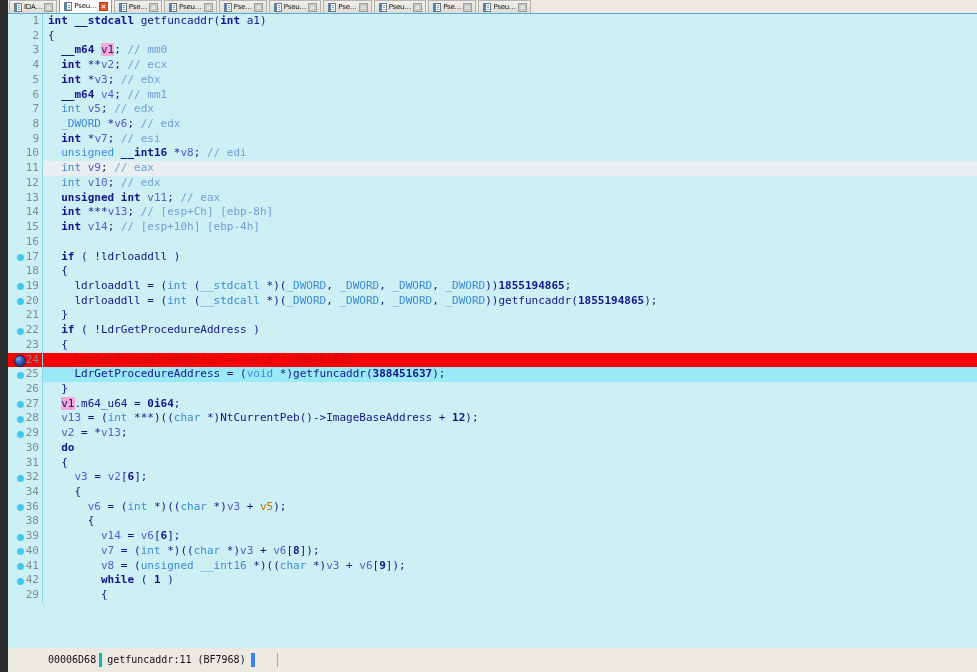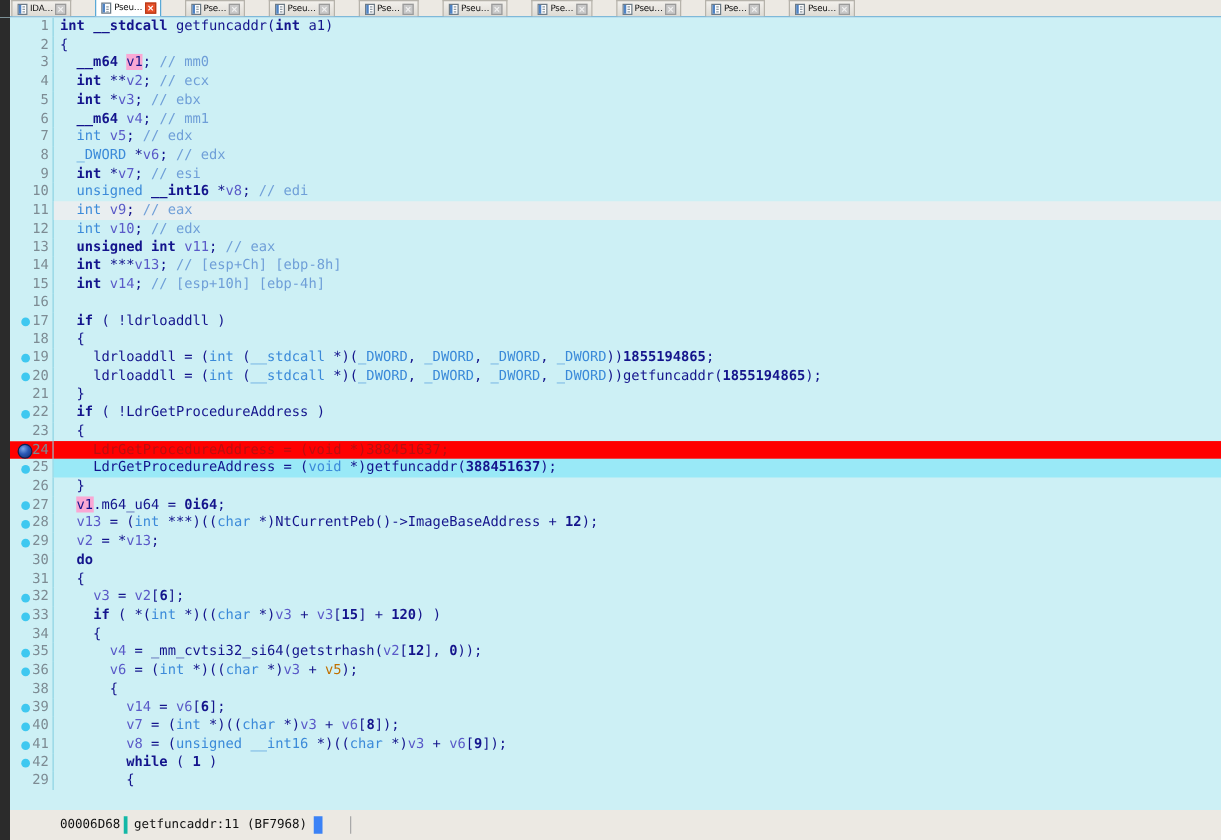--- a/index.html
+++ b/index.html
@@ -20,21 +20,21 @@
   }
   .tabbar::before{
     content:"";position:absolute;left:0;top:0;width:8px;height:14px;background:#2b2b2b;
   }
   .tab{
     position:relative;
     height:13px;
     display:flex;align-items:center;
     gap:2px;
     padding:0 3px 0 4px;
-    margin-right:19px;
+    margin-right:2px;
     background:linear-gradient(#f2f0ec,#dedbd4);
     border:1px solid #b6b3ab;
     border-bottom:none;
     box-sizing:border-box;
     font-family:"DejaVu Sans", sans-serif;
     font-size:7px;
     color:#111;
     white-space:nowrap;
     cursor:default;
   }
@@ -180,21 +180,21 @@
     content:"";position:absolute;left:0;top:0;width:8px;height:24px;background:#2b2b2b;
   }
   .stat-wrap{
     margin-left:45px;display:flex;align-items:center;height:14px;
     font-family:"DejaVu Sans Mono", monospace;font-size:10px;color:#111;
   }
   .stat-addr{
     padding:0 3px;border-right:3px solid #14b8a6;height:14px;line-height:14px;
   }
   .stat-name{
-    padding:0 5px;height:14px;line-height:14px;border-right:7px solid #3b82f6;
+    padding:0 5px;height:14px;line-height:14px;border-right:4px solid #3b82f6;
   }
   .stat-pad{width:22px;height:14px;border-right:1px solid #a9a9a9;}
 </style>
 </head>
 <body>
 
 <div id="app">
 
   <div class="tabbar" id="tabbar">
       <div class="tab first">
@@ -277,23 +277,21 @@
         <div class="row"><span class="lineno">23</span><span class="sep"></span><span class="code">  {</span></div>
         <div class="row hl-red"><span class="bpdot cur"></span><span class="lineno">24</span><span class="sep"></span><span class="code">    LdrGetProcedureAddress = (void *)388451637;</span></div>
         <div class="row hl-cyan"><span class="bpdot"></span><span class="lineno">25</span><span class="sep"></span><span class="code">    <span class="n">LdrGetProcedureAddress</span> = (<span class="t">void</span> *)<span class="f">getfuncaddr</span>(<span class="k">388451637</span>);</span></div>
         <div class="row"><span class="lineno">26</span><span class="sep"></span><span class="code">  }</span></div>
         <div class="row"><span class="bpdot"></span><span class="lineno">27</span><span class="sep"></span><span class="code">  <span class="hi">v1</span><span class="n">.m64_u64</span> = <span class="k">0i64</span>;</span></div>
         <div class="row"><span class="bpdot"></span><span class="lineno">28</span><span class="sep"></span><span class="code">  <span class="v">v13</span> = (<span class="t">int</span> ***)((<span class="t">char</span> *)<span class="f">NtCurrentPeb</span>()-&gt;<span class="f">ImageBaseAddress</span> + <span class="k">12</span>);</span></div>
         <div class="row"><span class="bpdot"></span><span class="lineno">29</span><span class="sep"></span><span class="code">  <span class="v">v2</span> = *<span class="v">v13</span>;</span></div>
         <div class="row"><span class="lineno">30</span><span class="sep"></span><span class="code">  <span class="k">do</span></span></div>
         <div class="row"><span class="lineno">31</span><span class="sep"></span><span class="code">  {</span></div>
         <div class="row"><span class="bpdot"></span><span class="lineno">32</span><span class="sep"></span><span class="code">    <span class="v">v3</span> = <span class="v">v2</span>[<span class="k">6</span>];</span></div>
-        <div class="row"><span class="bpdot"></span><span class="lineno">33</span><span class="sep"></span><span class="code">    <span class="k">if</span> ( *(<span class="t">int</span> *)((<span class="t">char</span> *)<span class="v">v3</span> + <span class="v">v3</span>[<span class="k">15</span>] + <span class="k">120</span>) )</span></div>
         <div class="row"><span class="lineno">34</span><span class="sep"></span><span class="code">    {</span></div>
-        <div class="row"><span class="bpdot"></span><span class="lineno">35</span><span class="sep"></span><span class="code">      <span class="v">v4</span> = <span class="f">_mm_cvtsi32_si64</span>(<span class="f">getstrhash</span>(<span class="v">v2</span>[<span class="k">12</span>], <span class="k">0</span>));</span></div>
         <div class="row"><span class="bpdot"></span><span class="lineno">36</span><span class="sep"></span><span class="code">      <span class="v">v6</span> = (<span class="t">int</span> *)((<span class="t">char</span> *)<span class="v">v3</span> + <span class="o">v5</span>);</span></div>
         <div class="row"><span class="lineno">38</span><span class="sep"></span><span class="code">      {</span></div>
         <div class="row"><span class="bpdot"></span><span class="lineno">39</span><span class="sep"></span><span class="code">        <span class="v">v14</span> = <span class="v">v6</span>[<span class="k">6</span>];</span></div>
         <div class="row"><span class="bpdot"></span><span class="lineno">40</span><span class="sep"></span><span class="code">        <span class="v">v7</span> = (<span class="t">int</span> *)((<span class="t">char</span> *)<span class="v">v3</span> + <span class="v">v6</span>[<span class="k">8</span>]);</span></div>
         <div class="row"><span class="bpdot"></span><span class="lineno">41</span><span class="sep"></span><span class="code">        <span class="v">v8</span> = (<span class="t">unsigned</span> <span class="t">__int16</span> *)((<span class="t">char</span> *)<span class="v">v3</span> + <span class="v">v6</span>[<span class="k">9</span>]);</span></div>
         <div class="row"><span class="bpdot"></span><span class="lineno">42</span><span class="sep"></span><span class="code">        <span class="k">while</span> ( <span class="k">1</span> )</span></div>
         <div class="row"><span class="lineno">29</span><span class="sep"></span><span class="code">        {</span></div>
       </div>
 
     <div class="watermark">

